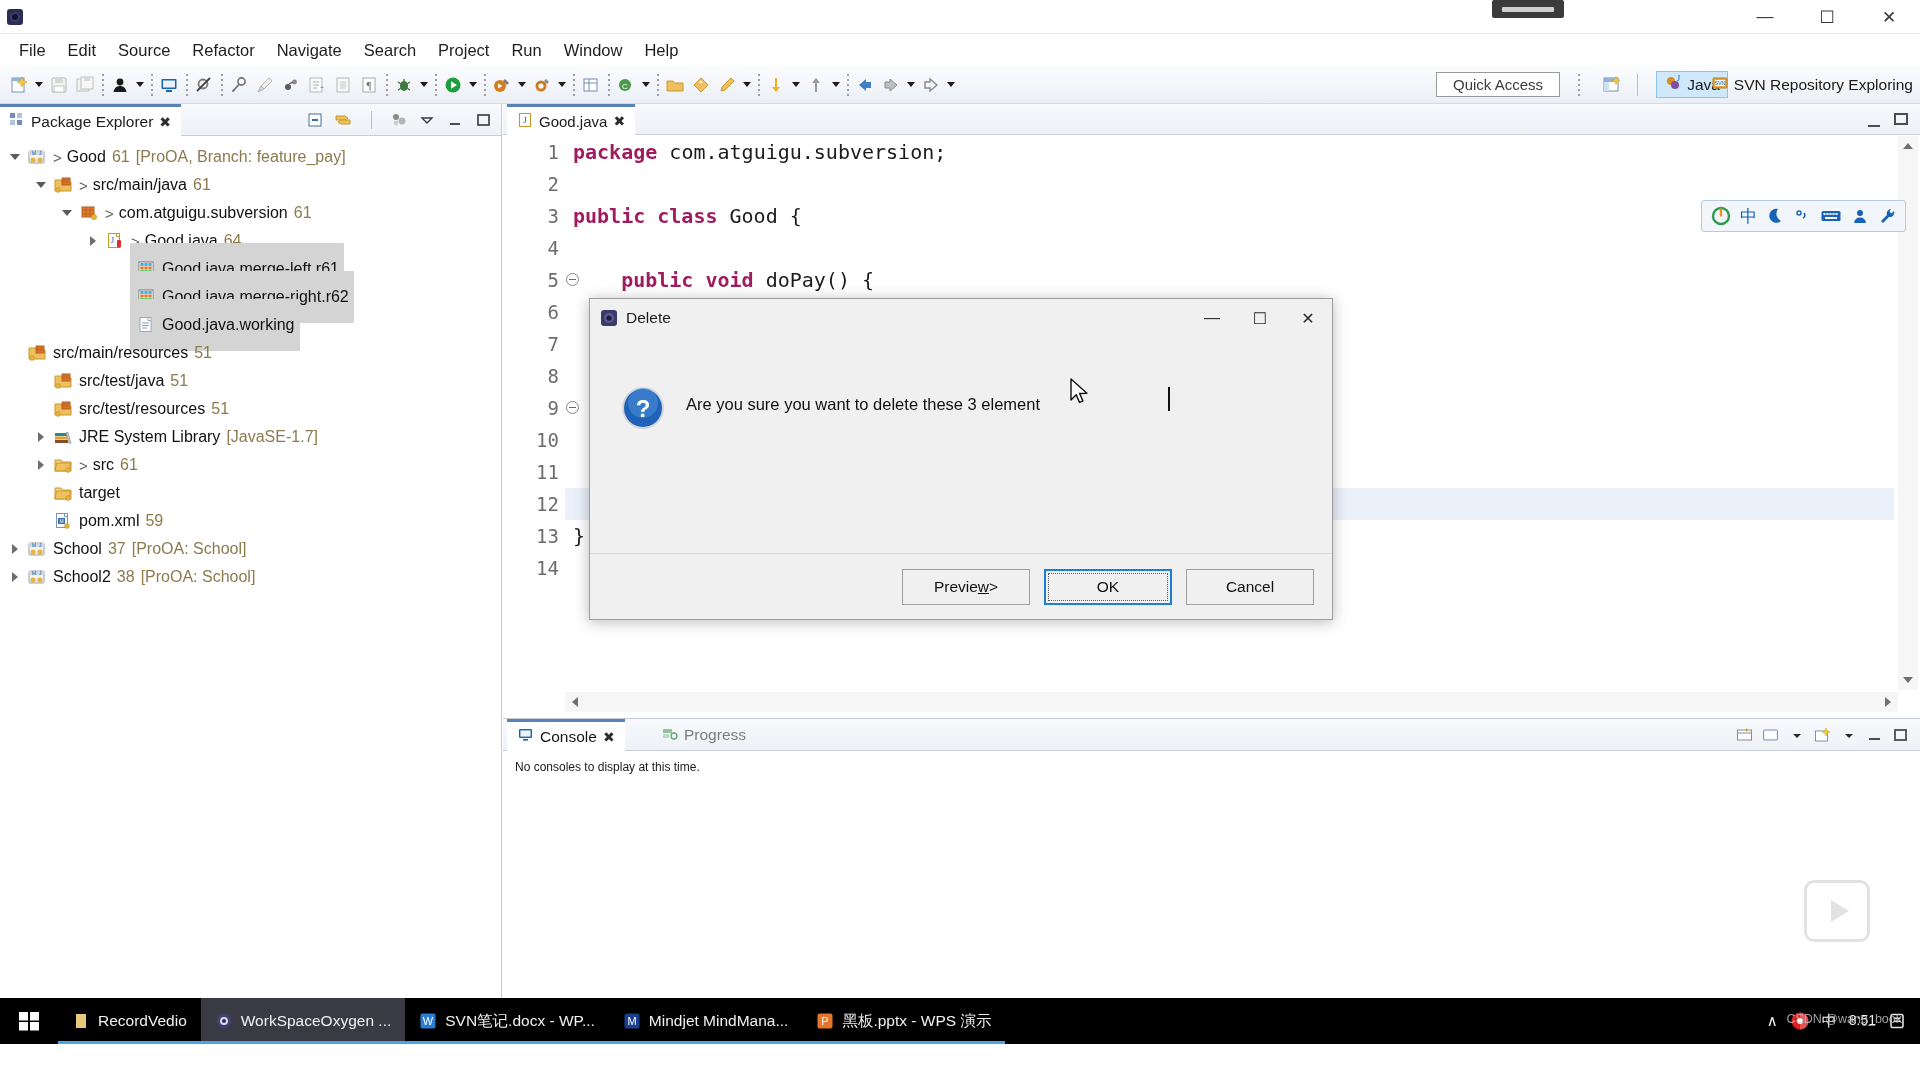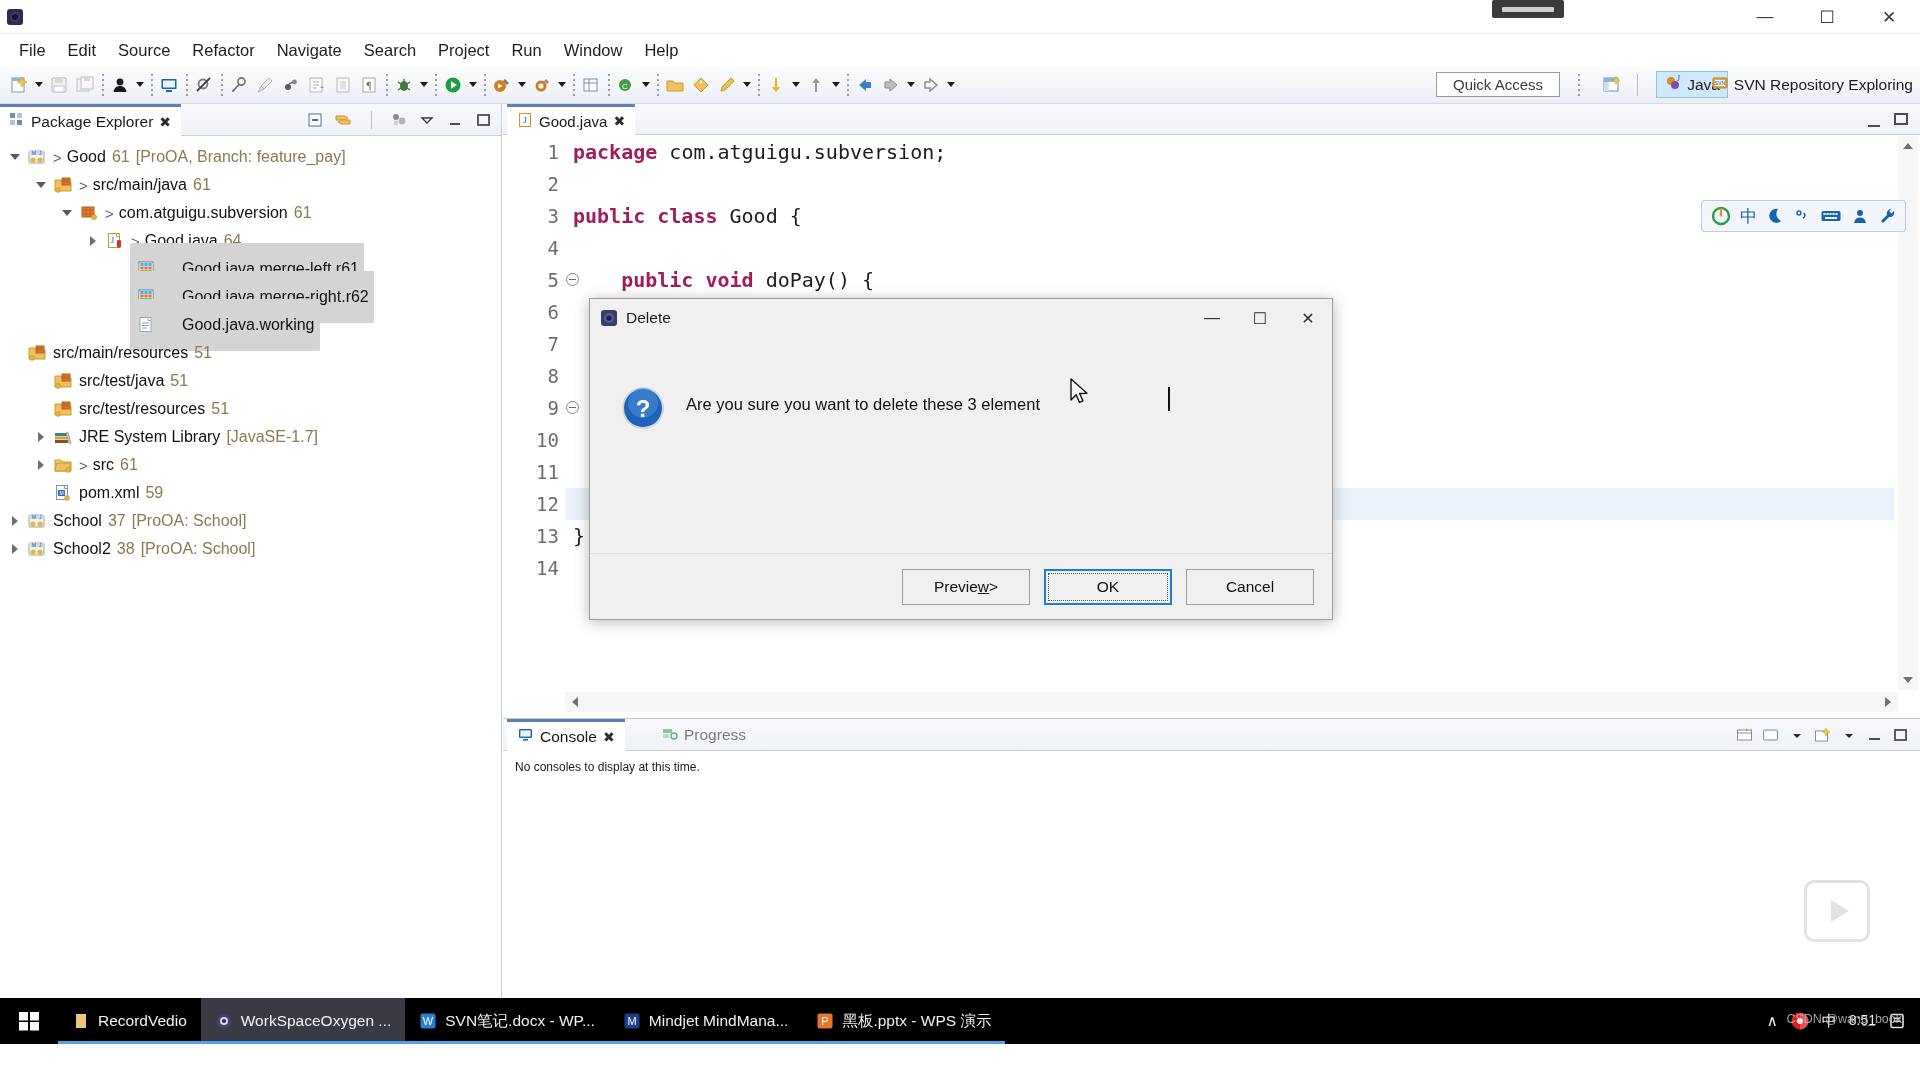--- a/index.html
+++ b/index.html
@@ -156,21 +156,21 @@
   .twist.closed::before {
     content: ""; display: block; width: 0; height: 0;
     border-top: 5px solid transparent; border-bottom: 5px solid transparent; border-left: 6px solid #6e6e6e;
   }
   .ticon { width: 22px; height: 20px; flex: 0 0 auto; margin-right: 5px; display: flex; align-items: center; justify-content: center; }
   .tgt { color: #5c5c5c; margin-right: 5px; font-size: 15px; }
   .tlabel { color: #111; }
   .tnum { color: #8a7a4e; margin-left: 6px; }
   .tbracket { color: #8a7a4e; margin-left: 6px; }
   .trow.selected .selwrap {
-    background: #d4d4d4; padding: 16px 5px; border-radius: 1px; gap: 20px;
+    background: #d4d4d4; padding: 16px 5px; border-radius: 1px;
   }
   .selwrap { display: inline-flex; align-items: center; }
 
   
   .editor-area {
     position: absolute; left: 503px; top: 0; right: 0; height: 608px; background: #fff;
   }
   .ed-tabrow {
     height: 31px; background: linear-gradient(to bottom,#f7f9fc,#eef1f6); position: relative;
     border-bottom: 1px solid #c8cdd6;
@@ -840,20 +840,33 @@
             <span class="ticon">
               <svg width="20" height="18" viewBox="0 0 20 18">
                 <path d="M2 4h6l1.4 2H18v9H2z" fill="#f5d07a" stroke="#c79a28"></path>
                 <path d="M3.5 7h14l-1.5 8H2z" fill="#f0c060" stroke="#c79a28"></path>
                 <circle cx="15" cy="14" r="2.4" fill="#e8b43c" stroke="#b8901d" stroke-width=".6"></circle>
               </svg>
             </span>
             <span class="tgt">&gt;</span>
             <span class="tlabel">src</span>
             <span class="tnum">61</span>
+          </span>
+        </div>
+        <div class="trow" style="padding-left: 30px;">
+          <span class="twist "></span>
+          <span class="selwrap">
+            <span class="ticon">
+              <svg width="20" height="18" viewBox="0 0 20 18">
+                <path d="M2 4h6l1.4 2H18v9H2z" fill="#f5d07a" stroke="#c79a28"></path>
+                <path d="M3.5 7h14l-1.5 8H2z" fill="#f0c060" stroke="#c79a28"></path>
+                <circle cx="15" cy="14" r="2.4" fill="#e8b43c" stroke="#b8901d" stroke-width=".6"></circle>
+              </svg>
+            </span>
+            <span class="tlabel">target</span>
           </span>
         </div>
         <div class="trow" style="padding-left: 30px;">
           <span class="twist "></span>
           <span class="selwrap">
             <span class="ticon">
               <svg width="20" height="18" viewBox="0 0 20 18">
                 <rect x="3.5" y="1.5" width="11" height="14" fill="#fff" stroke="#7a94b4"></rect>
                 <path d="M11.5 1.5v3h3" fill="none" stroke="#7a94b4"></path>
                 <rect x="5" y="6" width="7" height="6" fill="#3a6ea8"></rect>

